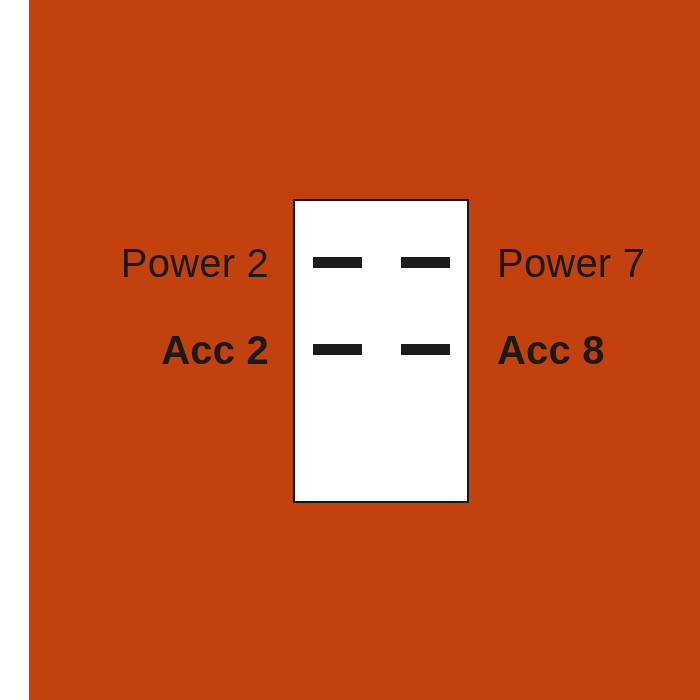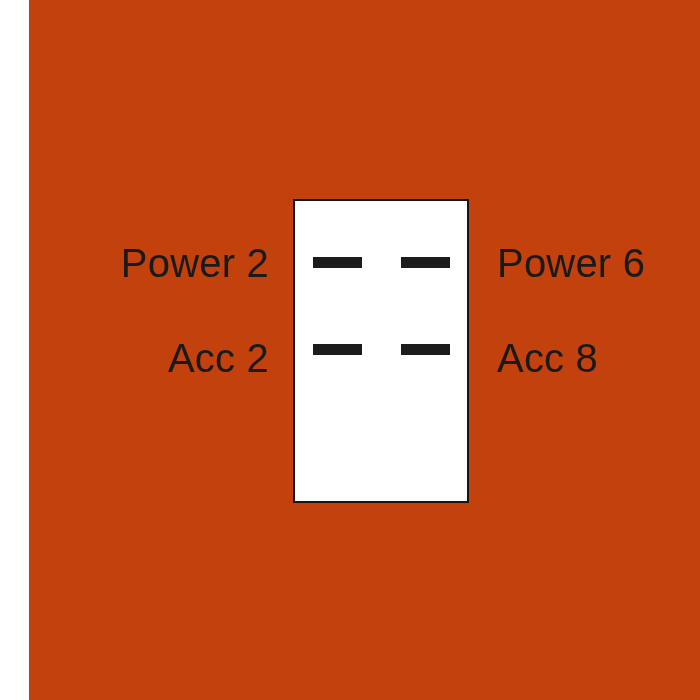--- a/index.html
+++ b/index.html
@@ -60,35 +60,35 @@
   }
   .label-left {
     right: 460px;          
     text-align: right;
   }
   .label-right {
     left: 468px;
     text-align: left;
   }
   .row-power { top: 243px; }
-  .row-acc   { top: 338px; }
+  .row-acc   { top: 330px; font-weight: bold; }
 </style>
 </head>
 <body>
 
 <div id="diagram">
 
   <div class="switch-body"></div>
 
   <div class="terminal-dash dash-power-2"></div>
   <div class="terminal-dash dash-power-1"></div>
   <div class="terminal-dash dash-acc-2"></div>
   <div class="terminal-dash dash-acc-1"></div>
 
   <div class="label label-left row-power">Power 2</div>
 
-  <div class="label label-right row-power">Power 6</div>
+  <div class="label label-right row-power">Power 7</div>
 
   <div class="label label-left row-acc">Acc 2</div>
 
   <div class="label label-right row-acc">Acc 8</div>
 
 </div>
 
 </body></html>

